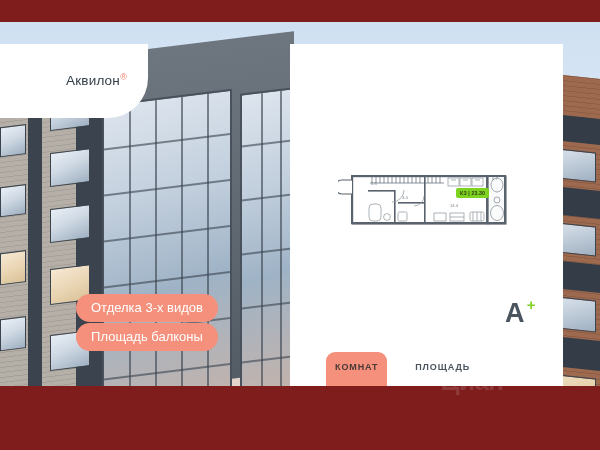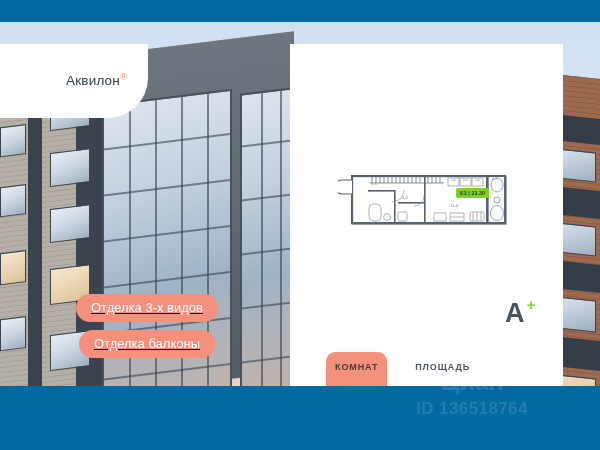--- a/index.html
+++ b/index.html
@@ -5,21 +5,21 @@
   * { box-sizing: border-box; margin: 0; padding: 0; }
   html, body {
     width: 600px; height: 450px;
     background: #37474f;
     font-family: "Liberation Sans", sans-serif;
     overflow: hidden;
   }
   #stage {
     position: relative;
     width: 600px; height: 450px;
-    background: #0369a1;
+    background: #7f1d1d;
     padding-left: 28px;
   }
 
   
   #photo {
     position: absolute;
     left: 0; top: 22px;
     width: 600px; height: 364px;
     overflow: hidden;
     background: #c9cfd6;
@@ -109,21 +109,21 @@
   #logo-word .dot-i {
     position: absolute; left: 67px; top: -7px;
     width: 5px; height: 5px; border-radius: 50%;
     background: #b9c2cb;
   }
 
   
   #pills {
     position: absolute; left: 0; top: 272px;
     width: 288px;
-    display: flex; flex-direction: column; align-items: center; gap: 8px; text-decoration: underline;
+    display: flex; flex-direction: column; align-items: center; gap: 1px;
   }
   .pill {
     background: #f4907b;
     color: #ffffff;
     font-size: 13px;
     line-height: 1;
     padding: 7px 15px 8px;
     border-radius: 20px;
     white-space: nowrap;
   }
@@ -270,21 +270,21 @@
     </div>
 
     <div id="logo-card">
       <div id="logo-brand">
         <span>Аквилон</span><span class="tm">®</span>
       </div>
     </div>
 
     <div id="pills">
       <div class="pill p1">Отделка 3-х видов</div>
-      <div class="pill p2">Отделка балконы</div>
+      <div class="pill p2">Площадь балконы</div>
     </div>
 
     <div id="panel">
 
       <div id="plan">
         <svg viewBox="0 0 180 68" xmlns="http://www.w3.org/2000/svg">
           <g fill="none" stroke="#5a636d" stroke-width="1.1">
 
             <path d="M14 10 H150 V58 H14 Z" fill="#ffffff"></path>
             <path d="M150 10 H168 V58 H150 Z" fill="#fafbfb"></path>
@@ -373,16 +373,15 @@
         </div>
 
 
       </div>
     </div>
 
   </div>
 
   <div id="watermark">
     <div id="wm-brand">Циан</div>
-    <div id="wm-id">ID 136518764</div>
   </div>
 
 </div>
 
 </body></html>

